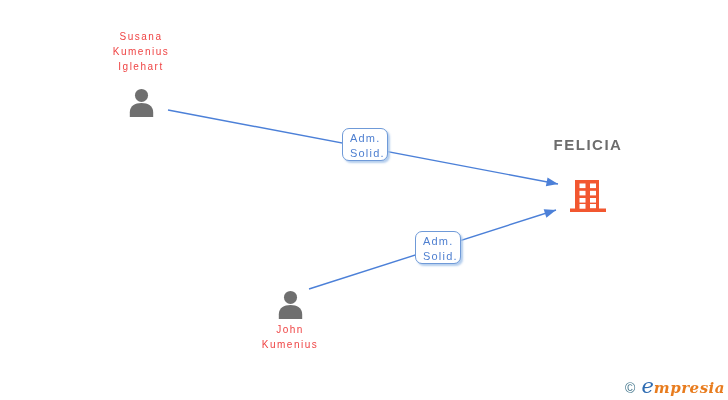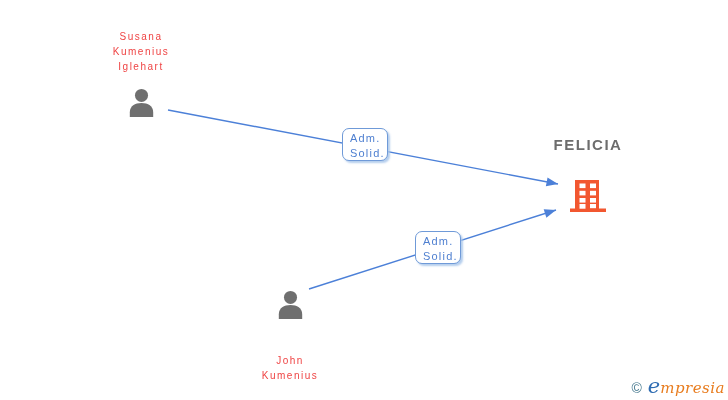--- a/index.html
+++ b/index.html
@@ -87,20 +87,21 @@
     font-size: 21px;
     font-style: italic;
     color: #2e6cb2;
     line-height: 1;
   }
   .brand .brand-rest {
     font-size: 15px;
     font-style: italic;
     color: #e87c1e;
     letter-spacing: 0.5px;
+    font-weight: bold;
   }
 </style>
 </head>
 <body>
 
 <div class="stage">
 
   <svg class="edges" width="728" height="400" viewBox="0 0 728 400" aria-hidden="true">
     <defs>
       <marker id="arrowhead" markerUnits="userSpaceOnUse" markerWidth="13" markerHeight="11" viewBox="0 0 13 11" refX="12" refY="5.5" orient="auto">
@@ -122,21 +123,21 @@
       <path d="M2.5,31 v-5 c0,-7 5.5,-10 12.5,-10 s12.5,3 12.5,10 v5 z" fill="#6f6f6f"></path>
     </svg>
   </div>
 
   <div class="node-icon" style="left:276px; top:290px;">
     <svg width="29" height="29" viewBox="0 0 30 31" aria-hidden="true">
       <circle cx="15" cy="8" r="7" fill="#6f6f6f"></circle>
       <path d="M2.5,31 v-5 c0,-7 5.5,-10 12.5,-10 s12.5,3 12.5,10 v5 z" fill="#6f6f6f"></path>
     </svg>
   </div>
-  <div class="person-name" style="left:220px; top:322px;margin-top:31px;">
+  <div class="person-name" style="left:220px; top:322px;">
     <span>John</span>
     <span>Kumenius</span>
   </div>
 
   <div class="company-name" style="left:518px; top:137px;">
     <span>FELICIA</span>
   </div>
   <div class="node-icon" style="left:570px; top:180px;">
     <svg width="36" height="32" viewBox="0 0 36 32" aria-hidden="true">
       <rect x="0" y="28.5" width="36" height="3.5" fill="#f25730"></rect>

